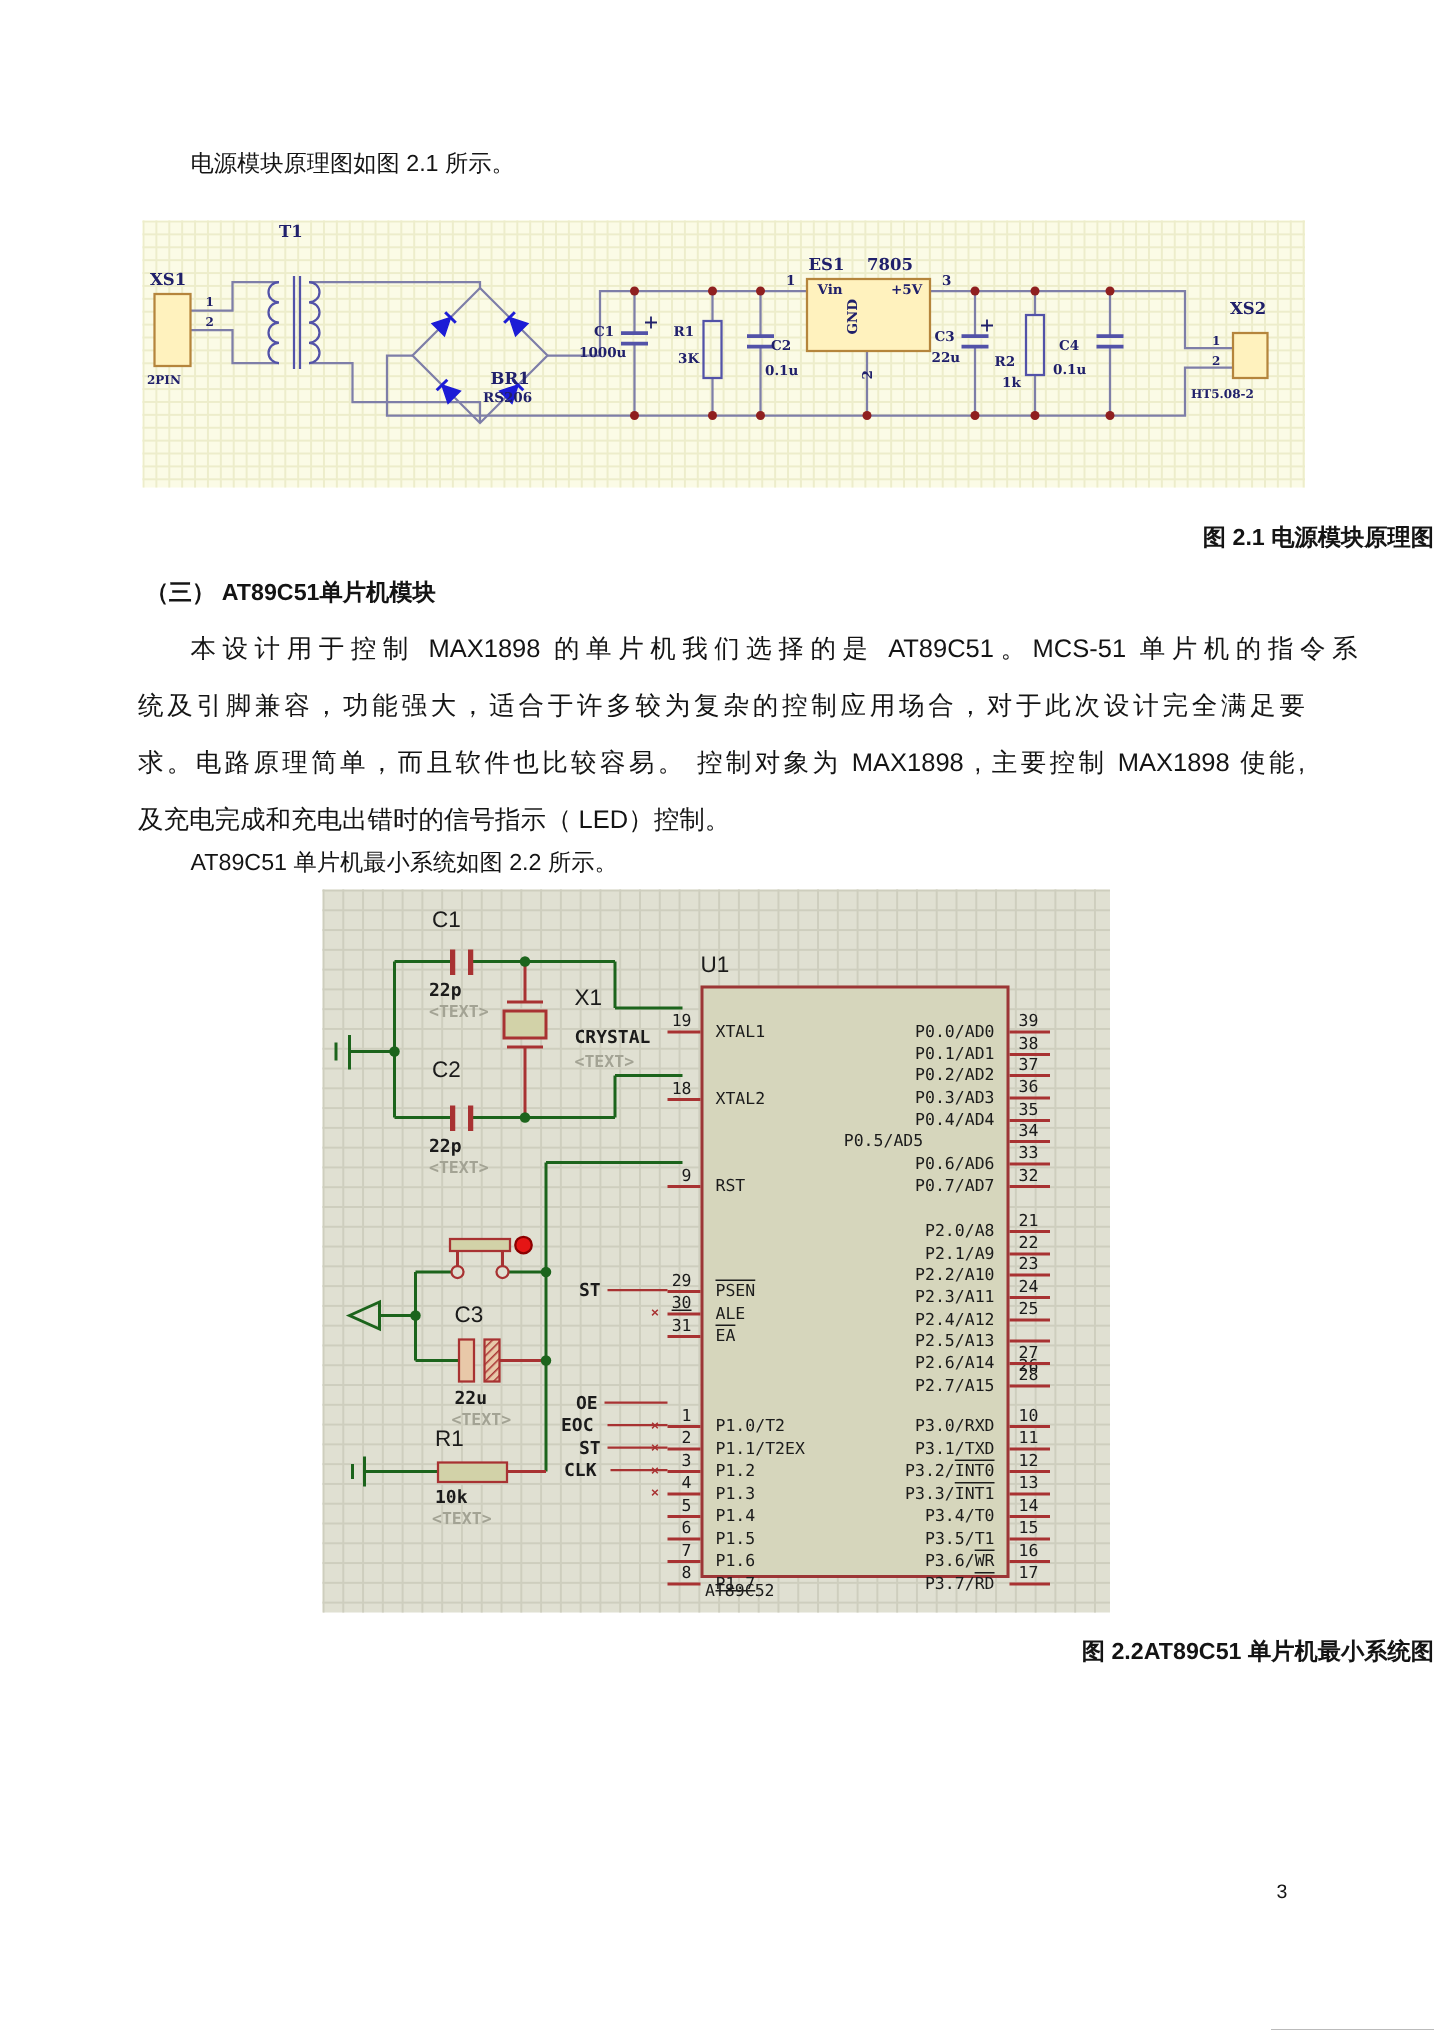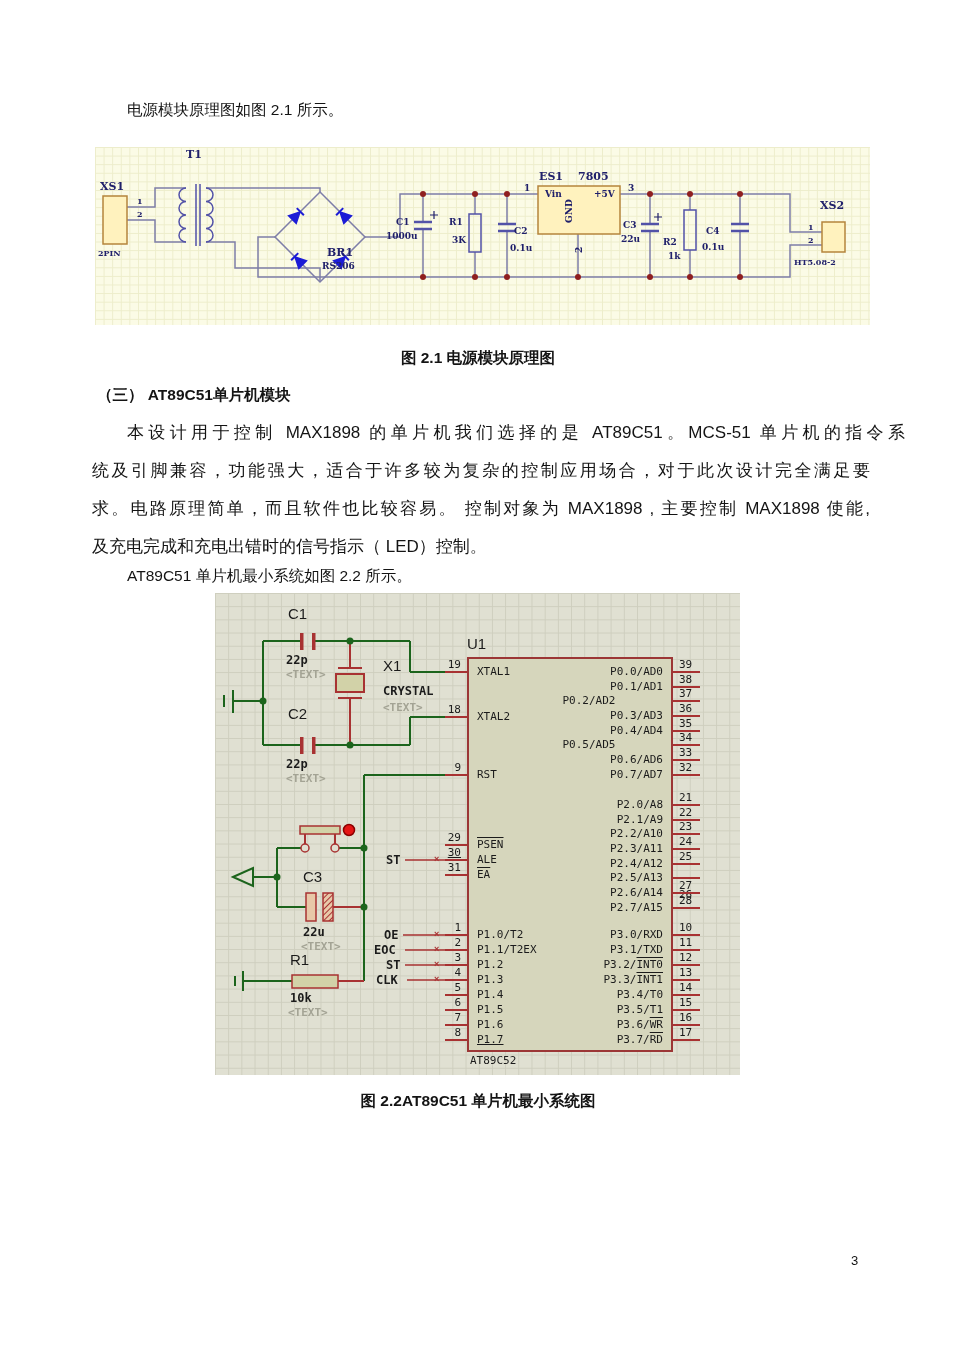--- a/index.html
+++ b/index.html
@@ -3,21 +3,21 @@
 <meta charset="utf-8">
 <style>
   html,body{margin:0;padding:0;background:#888;}
   #page{position:relative;width:956px;height:1353px;background:#ffffff;margin:0 auto;overflow:hidden;
         font-family:"Liberation Sans",sans-serif;color:#111;}
   .abs{position:absolute;}
   .body-text{font-size:15.5px;line-height:1.3;white-space:nowrap;color:#141414;}
   .bodyline{position:absolute;left:92px;width:778px;font-size:17px;color:#141414;}
   .just{text-align:justify;text-align-last:justify;}
   .indent{padding-left:35px;}
-  .caption{position:absolute;left:0;width:956px;text-align:center;font-size:15.5px;font-weight:bold;color:#141414;}
+  .caption{position:absolute;left:0;width:956px;text-align:right;font-size:15.5px;font-weight:bold;color:#141414;}
   .heading{position:absolute;font-size:15.5px;font-weight:bold;color:#141414;white-space:nowrap;}
 
   
   #schem1{left:95px;top:147px;width:775px;height:178px;background-color:#FBFBE6;
     background-image:linear-gradient(to right,#EDEDCB 1px,transparent 1px),
                      linear-gradient(to bottom,#EDEDCB 1px,transparent 1px);
     background-size:8.6px 8.6px;}
   .s1lbl{position:absolute;font:bold 11px "DejaVu Serif",serif;color:#20206B;white-space:nowrap;}
   .s1sm{position:absolute;font:bold 9px "DejaVu Serif",serif;color:#20206B;white-space:nowrap;}
   .s1pin{position:absolute;font:bold 8px "DejaVu Serif",serif;color:#20206B;white-space:nowrap;}
@@ -242,21 +242,21 @@
         <circle cx="48" cy="108" r="3.5"></circle>
           <circle cx="149" cy="255" r="3.5"></circle>
         <circle cx="149" cy="314" r="3.5"></circle>
           <circle cx="62" cy="284" r="3.5"></circle>
       </g>
     </svg>
 
     <div id="chip"></div>
     <span class="s2ref" style="left:252px;top:42px">U1</span>
     <span class="pin-label" style="left:255px;top:461px">AT89C52</span>
-    <div id="chip-pins" class="abs" style="left:0;top:0;width:525px;height:482px">
+    <div id="chip-pins" class="abs" style="left:0;top:16px;width:525px;height:482px">
         <div class="pin-stub" style="left: 230px; top: 78px; width: 22px;"></div>
         <span class="pin-num" style="left: 196px; top: 65px; width: 50px; text-align: right;">19</span>
         <span class="pin-label" style="left: 262px; top: 72px;">XTAL1</span>
         <div class="pin-stub" style="left: 230px; top: 123px; width: 22px;"></div>
         <span class="pin-num" style="left: 196px; top: 110px; width: 50px; text-align: right;">18</span>
         <span class="pin-label" style="left: 262px; top: 117px; text-align: right;">XTAL2</span>
         <div class="pin-stub" style="left: 230px; top: 181px; width: 22px;"></div>
         <span class="pin-num" style="left: 196px; top: 168px; width: 50px; text-align: right;">9</span>
         <span class="pin-label" style="left: 262px; top: 175px;">RST</span>
         <div class="pin-stub" style="left: 230px; top: 251px; width: 22px;"></div>
@@ -293,21 +293,21 @@
         <span class="pin-num" style="left: 196px; top: 433px; width: 50px; text-align: right;">8</span>
         <span class="pin-label" style="left: 262px; top: 440px; text-decoration: underline;">P1.7</span>
         <div class="pin-stub" style="left: 458px; top: 78px; width: 27px;"></div>
         <span class="pin-num" style="left: 464px; top: 65px;">39</span>
         <span class="pin-label" style="left: 300px; top: 72px; width: 148px; text-align: right;">P0.0/AD0</span>
         <div class="pin-stub" style="left: 458px; top: 93px; width: 27px;"></div>
         <span class="pin-num" style="left: 464px; top: 80px;">38</span>
         <span class="pin-label" style="left: 300px; top: 87px; width: 148px; text-align: right;">P0.1/AD1</span>
         <div class="pin-stub" style="left: 458px; top: 107px; width: 27px;"></div>
         <span class="pin-num" style="left: 464px; top: 94px;">37</span>
-        <span class="pin-label" style="left: 300px; top: 101px; width: 148px; text-align: center;">P0.2/AD2</span>
+        <span class="pin-label" style="left: 300px; top: 101px; width: 148px; text-align: right;">P0.2/AD2</span>
         <div class="pin-stub" style="left: 458px; top: 122px; width: 27px;"></div>
         <span class="pin-num" style="left: 464px; top: 109px;">36</span>
         <span class="pin-label" style="left: 300px; top: 116px; width: 148px; text-align: right;">P0.3/AD3</span>
         <div class="pin-stub" style="left: 458px; top: 137px; width: 27px;"></div>
         <span class="pin-num" style="left: 464px; top: 124px;">35</span>
         <span class="pin-label" style="left: 300px; top: 131px; width: 148px; text-align: right;">P0.4/AD4</span>
         <div class="pin-stub" style="left: 458px; top: 151px; width: 27px;"></div>
         <span class="pin-num" style="left: 464px; top: 138px;">34</span>
         <span class="pin-label" style="left: 300px; top: 145px; width: 148px; text-align: center;">P0.5/AD5</span>
         <div class="pin-stub" style="left: 458px; top: 166px; width: 27px;"></div>

